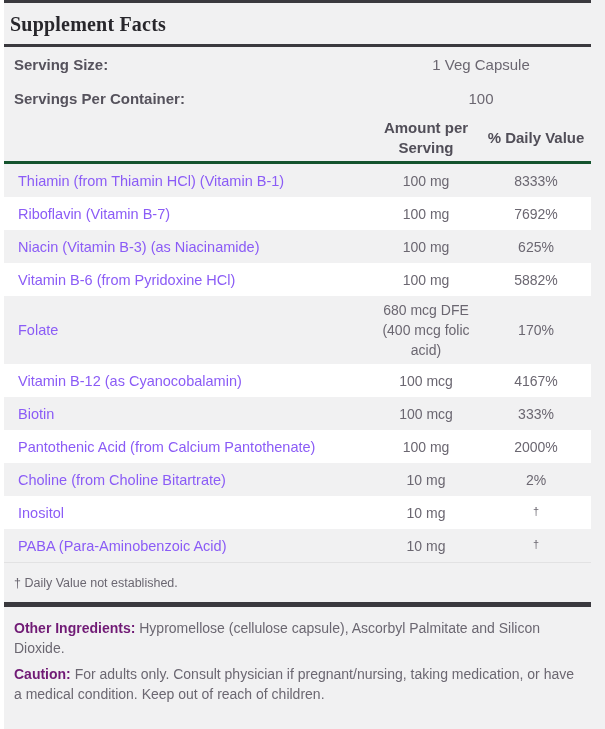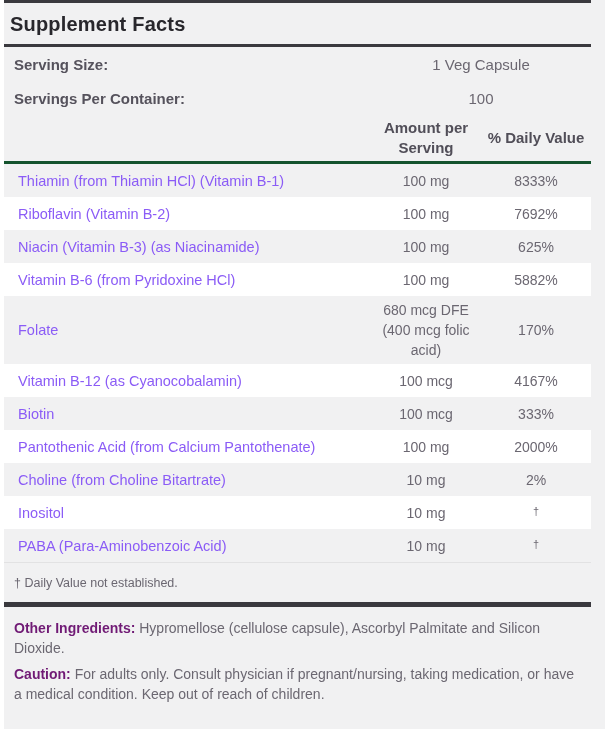--- a/index.html
+++ b/index.html
@@ -1,21 +1,21 @@
 <!DOCTYPE html>
 <html><head>
 <meta charset="utf-8">
 <style>
   * { margin:0; padding:0; box-sizing:border-box; }
   html,body { width:605px; height:729px; background:#ffffff; overflow:hidden;
               font-family:"Liberation Sans", sans-serif; }
   .page { margin-left:4px; width:601px; height:729px; background:#f1f1f2; }
   .label { width:587px; }
 
-  .title-block { border-bottom:3px solid #3a393e; padding:9px 0 7px 6px; }
+  .title-block { border-bottom:3px solid #3a393e; padding:9px 0 7px 6px;font-family:Liberation Serif, serif; }
   .title { font-size:20px; line-height:25px; font-weight:bold; color:#28272c;
            border-top:3px solid #3a393e; border-top-width:0; letter-spacing:0.2px; }
   .label { border-top:3px solid #3a393e; }
 
   .serving-row { display:flex; align-items:center; min-height:34px; }
   .serving-label { flex:1; padding-left:10px; font-size:15px; font-weight:bold; color:#55525c; }
   .serving-value { width:220px; text-align:center; font-size:15px; color:#6b6771; }
 
   .head-row { display:flex; align-items:center; min-height:49px;
               border-bottom:3px solid #14532d; }
@@ -67,21 +67,21 @@
       <div class="head-amount">Amount per Serving</div>
       <div class="head-dv">% Daily Value</div>
     </div>
 
     <div class="row">
       <div class="cell-name">Thiamin (from Thiamin HCl) (Vitamin B-1)</div>
       <div class="cell-amount">100 mg</div>
       <div class="cell-dv">8333%</div>
     </div>
     <div class="row white">
-      <div class="cell-name">Riboflavin (Vitamin B-2)</div>
+      <div class="cell-name">Riboflavin (Vitamin B-7)</div>
       <div class="cell-amount">100 mg</div>
       <div class="cell-dv">7692%</div>
     </div>
     <div class="row">
       <div class="cell-name">Niacin (Vitamin B-3) (as Niacinamide)</div>
       <div class="cell-amount">100 mg</div>
       <div class="cell-dv">625%</div>
     </div>
     <div class="row white">
       <div class="cell-name">Vitamin B-6 (from Pyridoxine HCl)</div>

